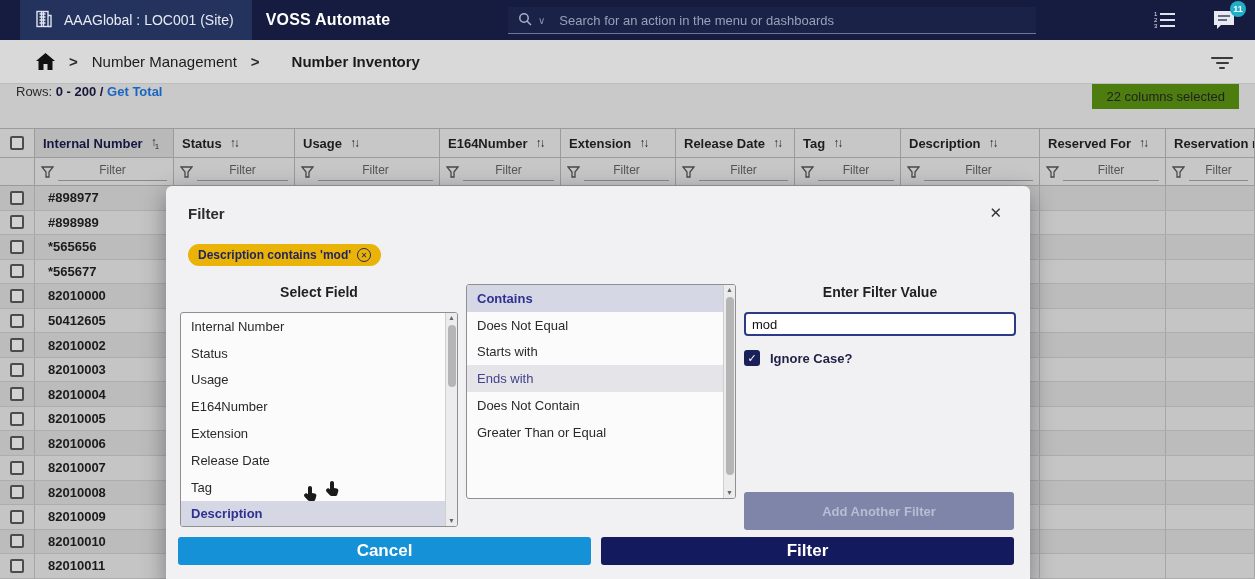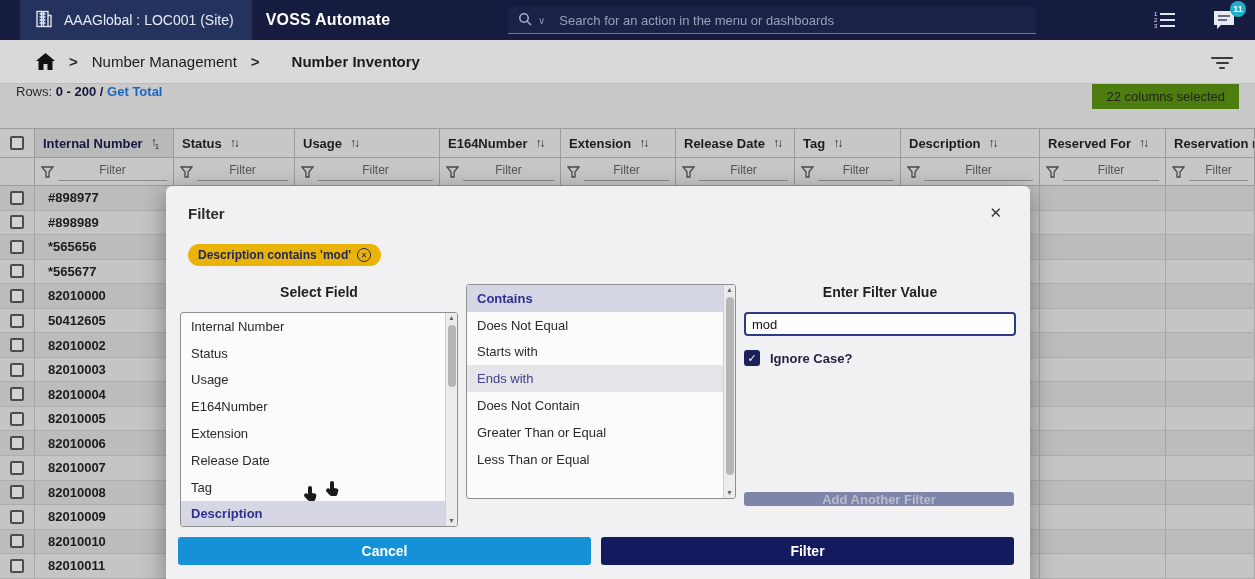--- a/index.html
+++ b/index.html
@@ -68,23 +68,23 @@
   .litem { height:26.8px; display:flex; align-items:center; padding:0 10px; font-size:13px; color:#2a2a2a; cursor:pointer; white-space:nowrap; }
   .litem.selected { background:#d6d7e4; color:#2e3192; font-weight:bold; }
   .litem.hovered { background:#e4e4e9; color:#43438c; }
   .sbar { position:absolute; right:0; top:0; bottom:0; width:12px; background:#ececec; border-left:1px solid #cfcfcf; display:flex; flex-direction:column; align-items:center; }
   .sarrow { font-size:7px; color:#666; line-height:10px; height:10px; cursor:pointer; }
   .sthumb { width:8px; background:#b5b5b5; border-radius:4px; cursor:pointer; }
   .value-input { width:100%; height:24px; border:2px solid #2d3a85; border-radius:4px; background:#fff; font-size:13px; color:#111; padding:0 6px; outline:none; font-family:inherit; }
   .ignore-row { display:flex; align-items:center; gap:10px; margin-top:14px; cursor:pointer; }
   .ckbox-dark { width:16px; height:16px; background:#1a2158; border-radius:3px; color:#fff; font-size:11px; display:flex; align-items:center; justify-content:center; }
   .ignore-label { font-size:13px; font-weight:bold; color:#23234a; }
-  .add-btn { position:absolute; right:16px; top:306px; width:270px; height:14px; background:#7f85a9; border:none; border-radius:3px; color:#b9bdd3; font-size:13px; font-weight:bold; font-family:inherit; }
+  .add-btn { position:absolute; right:16px; top:306px; width:270px; height:38px; background:#7f85a9; border:none; border-radius:3px; color:#b9bdd3; font-size:13px; font-weight:bold; font-family:inherit; }
   .modal-foot { position:absolute; left:12px; right:16px; top:351px; display:grid; grid-template-columns:1fr 1fr; column-gap:10px; }
-  .btn { height:28px; border:none; border-radius:3px; color:#fff; font-size:14px; font-weight:bold; cursor:pointer; font-family:inherit; }
+  .btn { height:28px; border:none; border-radius:3px; color:#fff; font-size:17px; font-weight:bold; cursor:pointer; font-family:inherit; }
   .btn-cancel { background:#1591d8; }
   .btn-filter { background:#141a5e; }
   .cursor-hand { position:absolute; z-index:5; }
 </style>
 </head>
 <body>
 
 <div id="page">
 
   <div class="topbar">
@@ -563,21 +563,20 @@
         </div>
       </div>
       <div>
         <div class="listbox" id="condition-list">
           <div class="litem selected">Contains</div>
             <div class="litem">Does Not Equal</div>
             <div class="litem">Starts with</div>
             <div class="litem hovered">Ends with</div>
             <div class="litem">Does Not Contain</div>
             <div class="litem">Greater Than or Equal</div>
-            <div class="litem">Less Than or Equal</div>
             <div class="sbar">
             <span class="sarrow">▲</span>
             <span class="sthumb" style="height:178px;margin-top:2px;"></span>
             <span class="sarrow" style="margin-top:auto;">▼</span>
           </div>
         </div>
       </div>
       <div>
         <div class="sec-h">Enter Filter Value</div>
         <input class="value-input" type="text" id="value-input" value="mod" style="">

